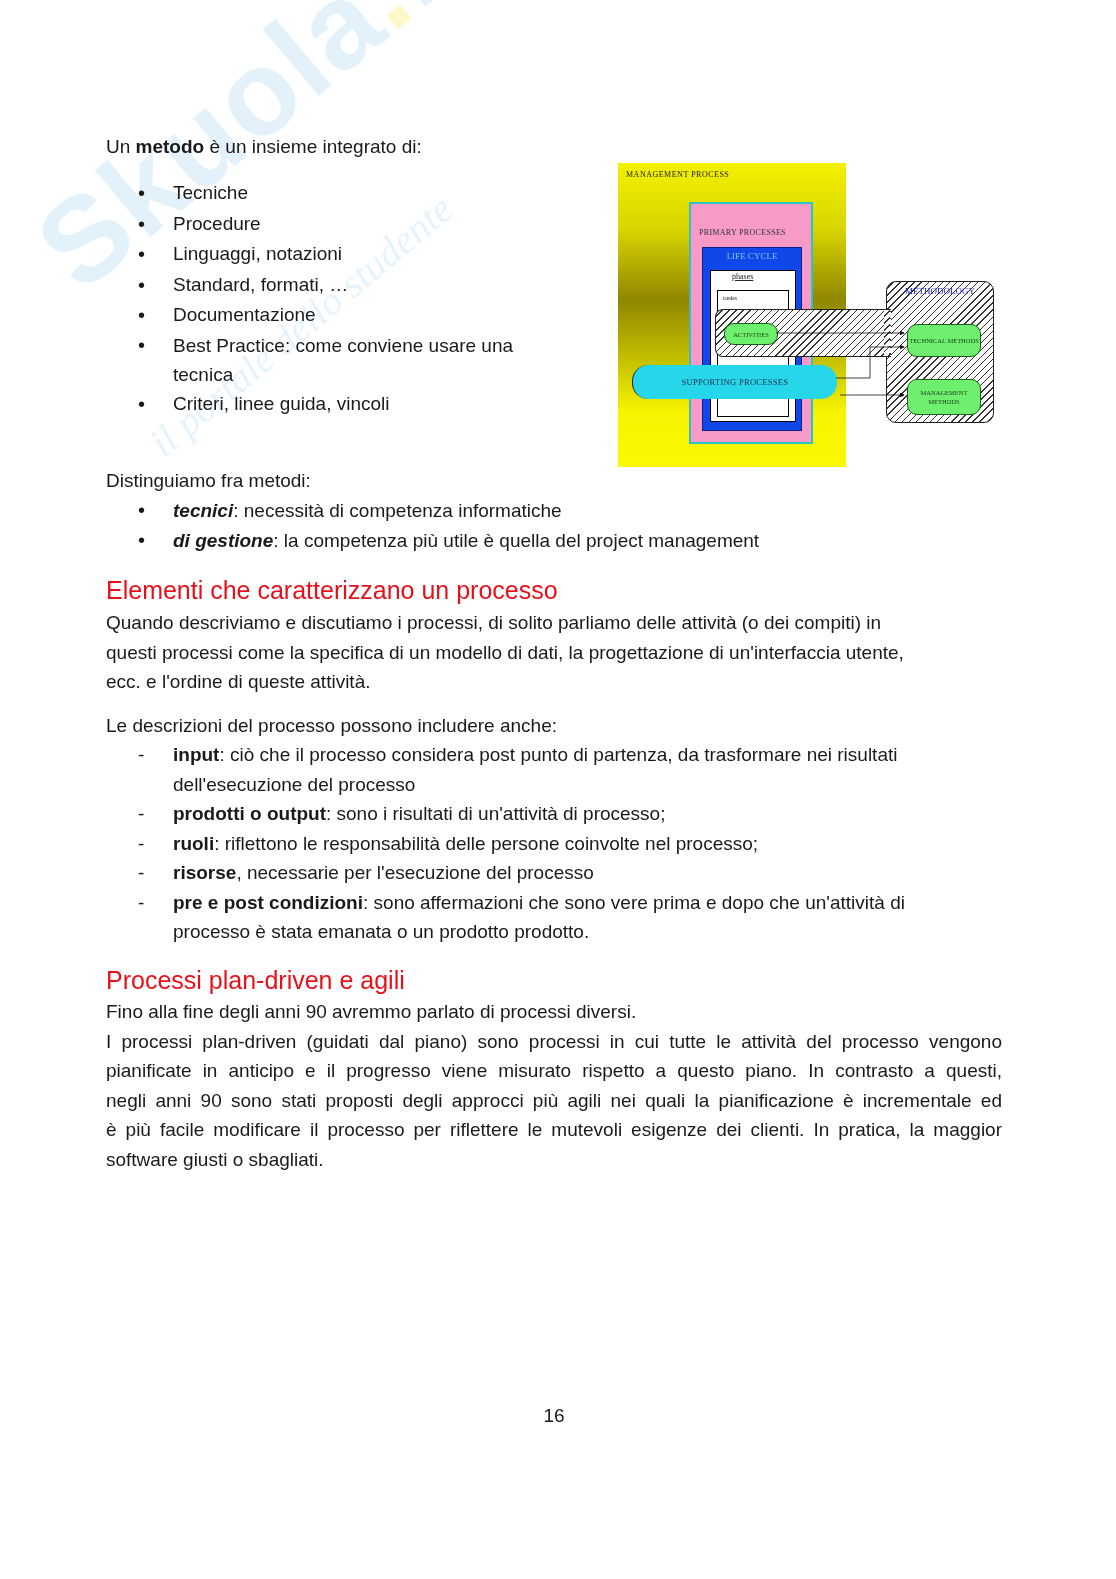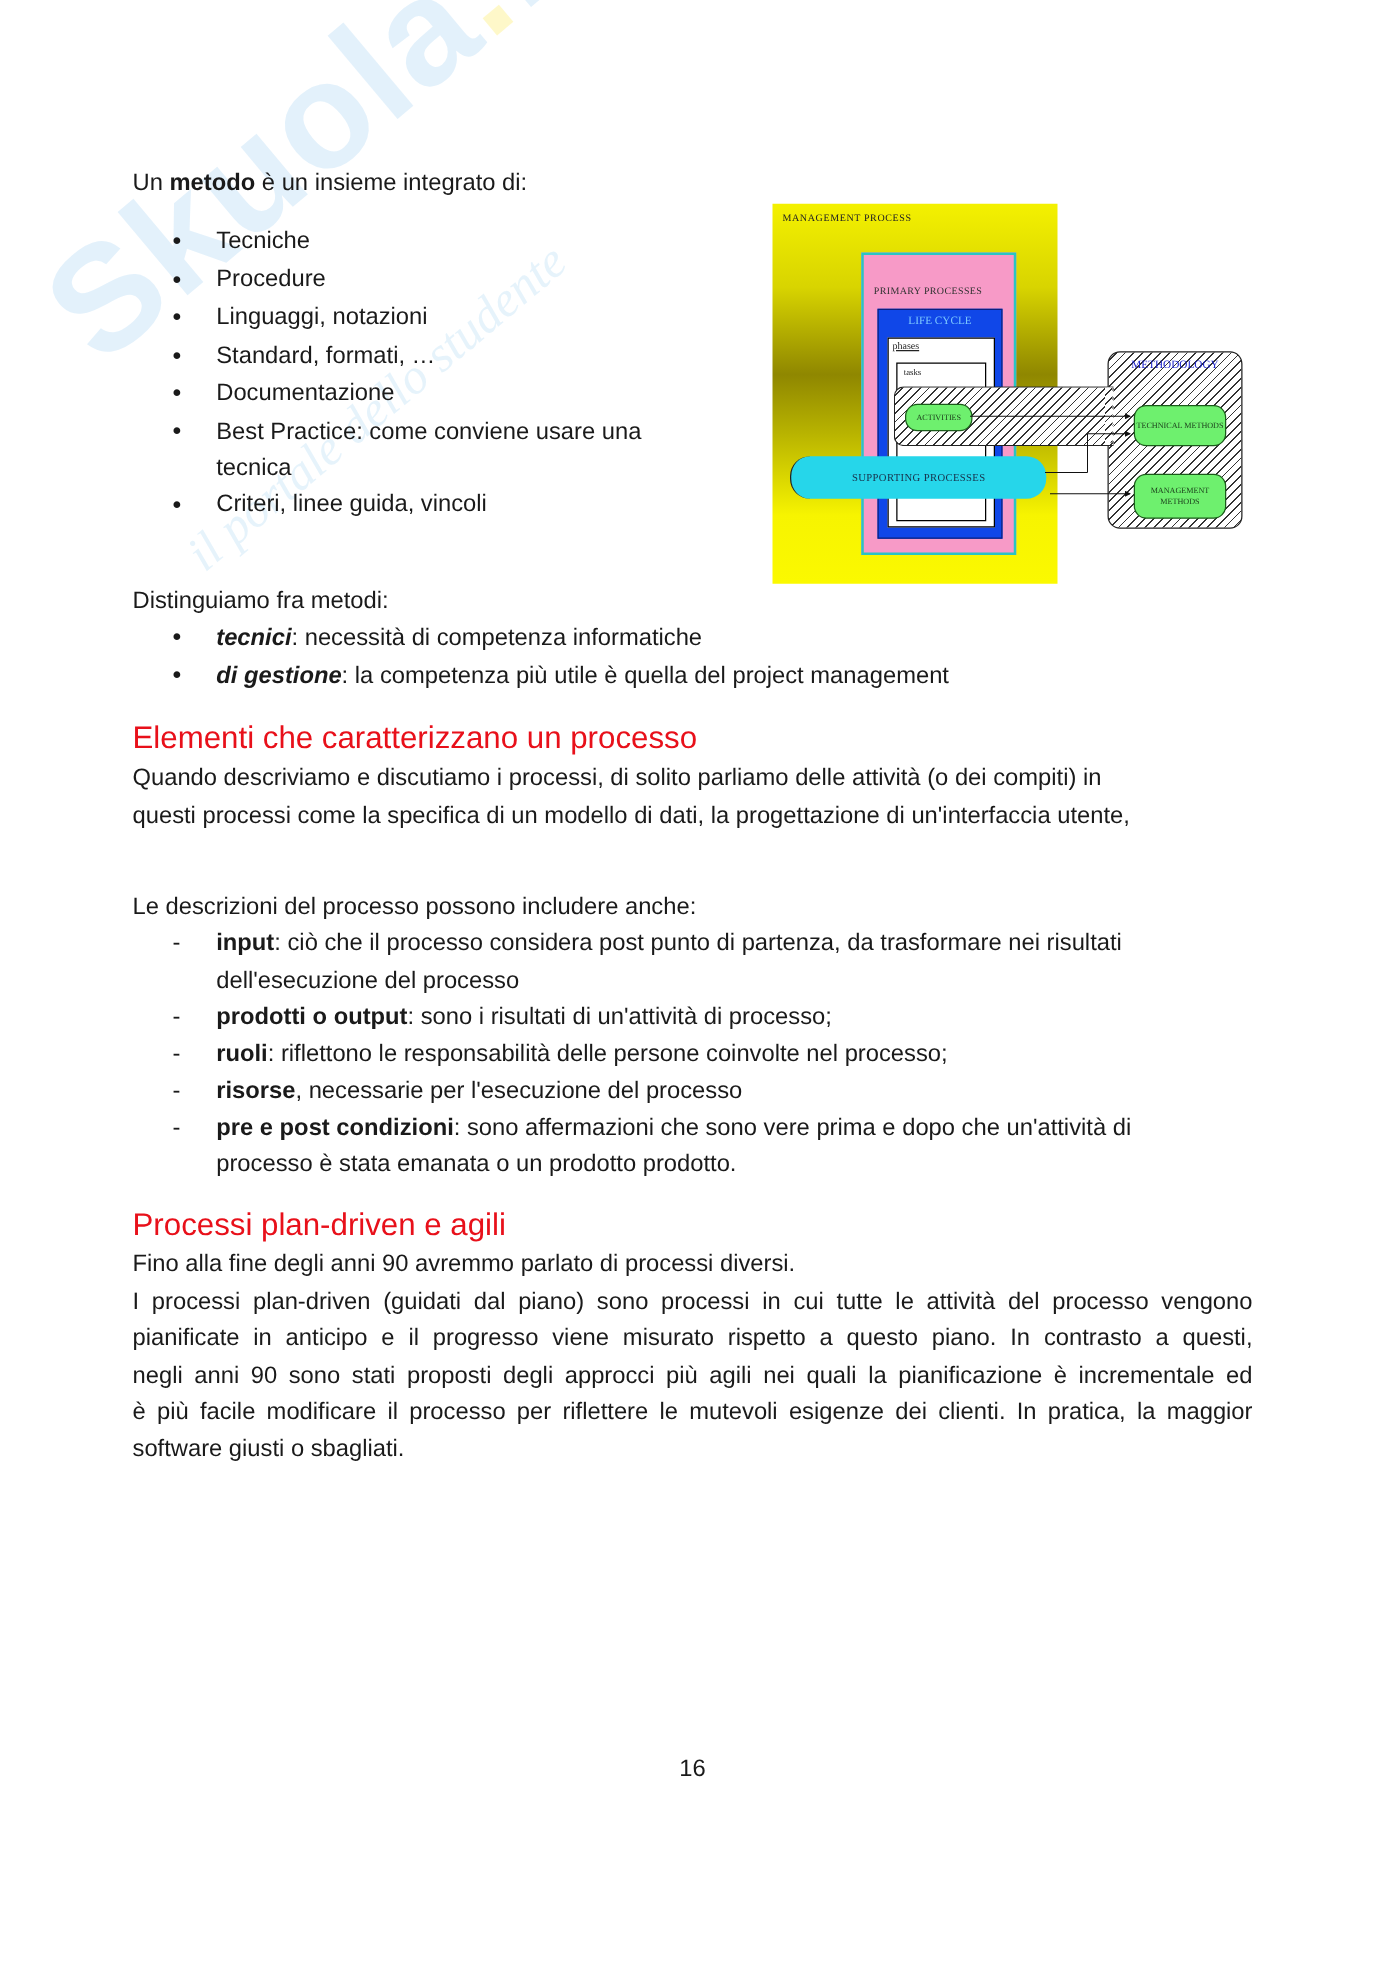--- a/index.html
+++ b/index.html
@@ -35,21 +35,21 @@
     
     .diagram { position: absolute; left: 618px; top: 163px; width: 380px; height: 305px; }
     .mgmt { position: absolute; left: 0; top: 0; width: 228px; height: 304px;
       background: linear-gradient(to bottom, #f4f100 0%, #d8d400 22%, #8f8700 45%, #b7b200 60%, #f7f400 82%, #fbf900 100%); }
     .mgmt-label { position: absolute; left: 8px; top: 7px; font-family: Liberation Serif, serif; font-size: 8px; color: #222; letter-spacing: 0.5px; }
     .primary { position: absolute; left: 71px; top: 39px; width: 120px; height: 238px; background: #f79ac7; border: 2px solid #2ac4c4; }
     .primary-label { position: absolute; left: 8px; top: 6px; font-family: "Liberation Serif", serif; font-size: 8px; color: #333; letter-spacing: 0.3px; margin-top: 18px; }
     .lifecycle { position: absolute; left: 11px; top: 43px; width: 98px; height: 182px; background: #1047e8; border: 1px solid #0a2080; }
     .lifecycle-label { position: absolute; left: 0; width: 100%; text-align: center; top: 3px; font-family: "Liberation Serif", serif; font-size: 9px; color: #7cc8ff; }
     .phases { position: absolute; left: 7px; top: 22px; width: 84px; height: 150px; background: #fff; border: 1px solid #000; }
-    .phases-label { position: absolute; left: 3px; top: 1px; font-family: "Liberation Serif", serif; font-size: 8px; color: #222; text-decoration: underline; }
+    .phases-label { position: absolute; left: 21px; top: 1px; font-family: "Liberation Serif", serif; font-size: 8px; color: #222; text-decoration: underline; }
     .tasks { position: absolute; left: 6px; top: 19px; width: 70px; height: 125px; background: #fff; border: 1px solid #000; }
     .tasks-label { position: absolute; left: 5px; top: 3px; font-family: "Liberation Serif", serif; font-size: 7px; color: #222; }
 
     .hatch { background-color: #ffffff;
       background-image: repeating-linear-gradient(135deg, transparent 0 4px, #333 4px 5px); }
     .meth-box { position: absolute; left: 268px; top: 118px; width: 106px; height: 140px; border: 1px solid #222; border-radius: 10px; }
     .meth-label { position: absolute; left: 0; width: 100%; top: 4px; text-align: center; font-family: "Liberation Serif", serif; font-size: 9px; color: #1b22c8; background: transparent; }
     .band { position: absolute; left: 97px; top: 146px; width: 175px; height: 46px; border: 1px solid #222; border-right: none; border-radius: 8px 0 0 8px; }
     .band-join { position: absolute; left: 266px; top: 147px; width: 6px; height: 44px; }
 
@@ -131,20 +131,21 @@
   <div class="p text" style="top:466px;">Distinguiamo fra metodi:</div>
   <ul class="list text" style="left:106px; top:496px; width:900px;">
     <li><span class="bullet dot"></span><span class="bi">tecnici</span><span>: necessità di competenza informatiche</span></li>
     <li><span class="bullet dot"></span><span class="bi">di gestione</span><span>: la competenza più utile è quella del project management</span></li>
   </ul>
 
   <h2 style="top:574px;">Elementi che caratterizzano un processo</h2>
   <div class="p text" style="top:608px;">
     <div>Quando descriviamo e discutiamo i processi, di solito parliamo delle attività (o dei compiti) in</div>
     <div>questi processi come la specifica di un modello di dati, la progettazione di un'interfaccia utente,</div>
+    <div>ecc. e l'ordine di queste attività.</div>
   </div>
   <div class="p text" style="top:711px;">Le descrizioni del processo possono includere anche:</div>
   <ul class="list text" style="left:106px; top:740px; width:900px;">
     <li><span class="bullet dash"></span><b>input</b><span>: ciò che il processo considera post punto di partenza, da trasformare nei risultati</span><br><span>dell'esecuzione del processo</span></li>
     <li><span class="bullet dash"></span><b>prodotti o output</b><span>: sono i risultati di un'attività di processo;</span></li>
     <li><span class="bullet dash"></span><b>ruoli</b><span>: riflettono le responsabilità delle persone coinvolte nel processo;</span></li>
     <li><span class="bullet dash"></span><b>risorse</b><span>, necessarie per l'esecuzione del processo</span></li>
     <li><span class="bullet dash"></span><b>pre e post condizioni</b><span>: sono affermazioni che sono vere prima e dopo che un'attività di</span><br><span>processo è stata emanata o un prodotto prodotto.</span></li>
   </ul>
 

